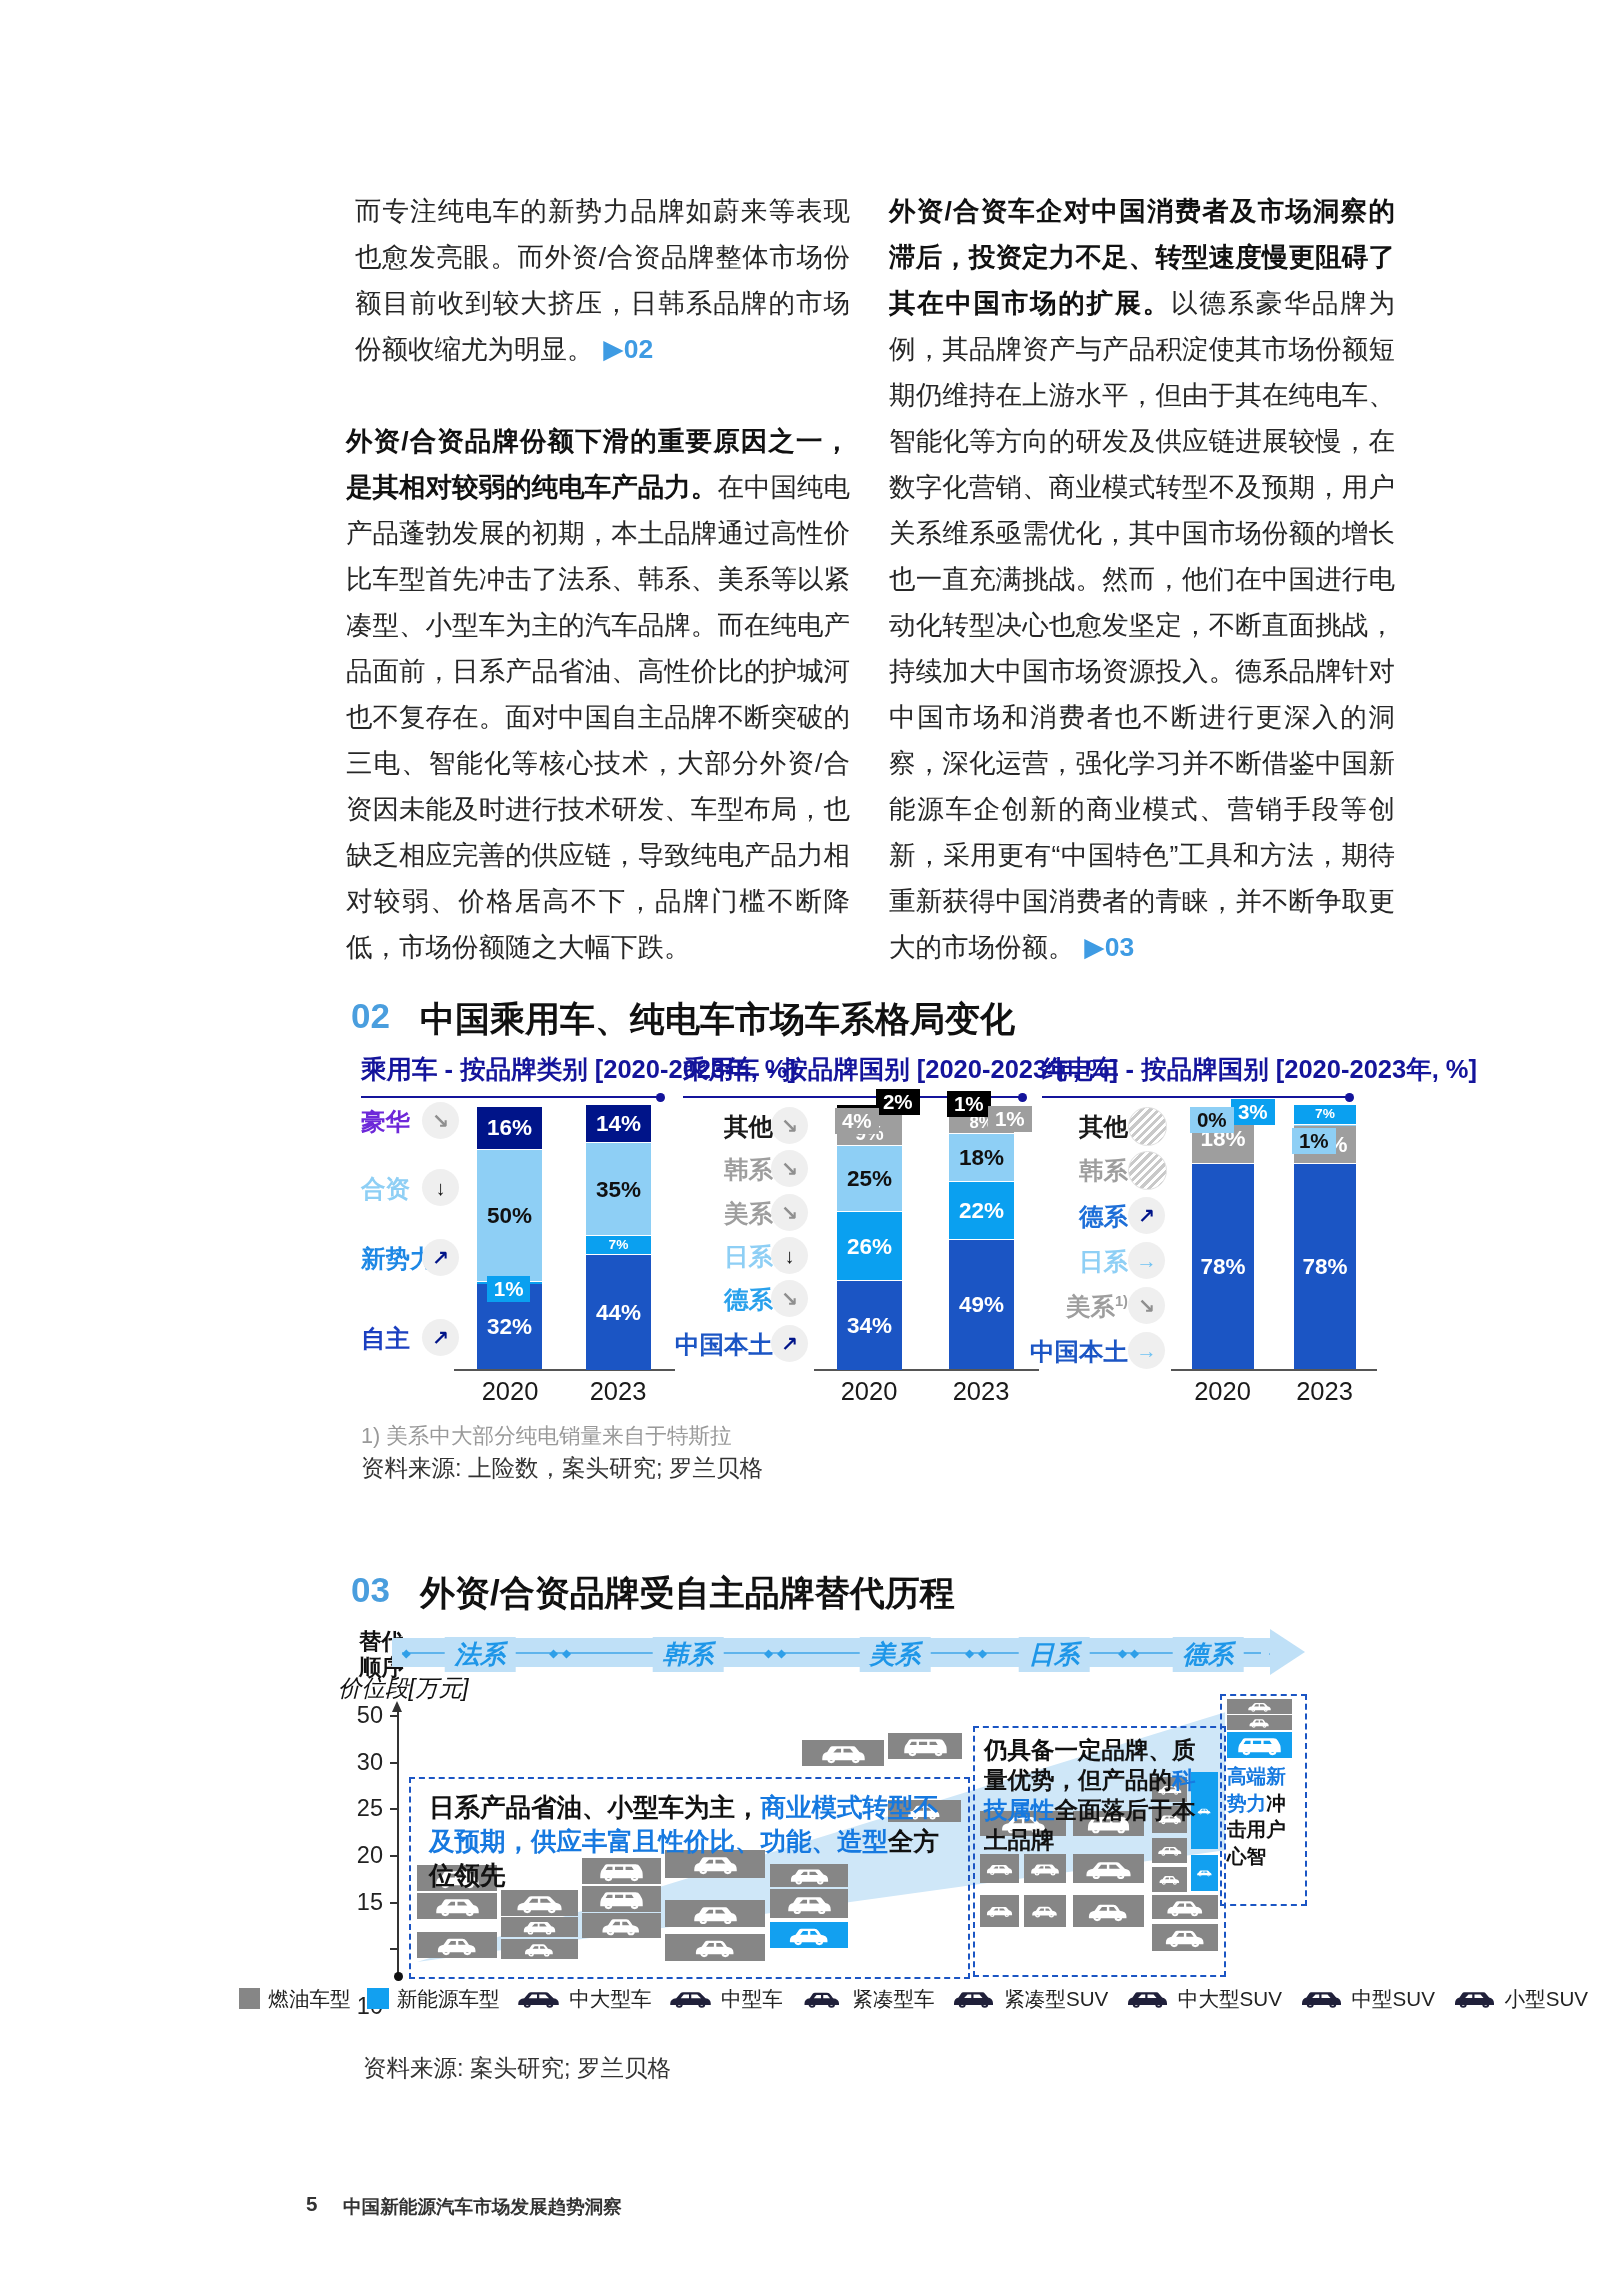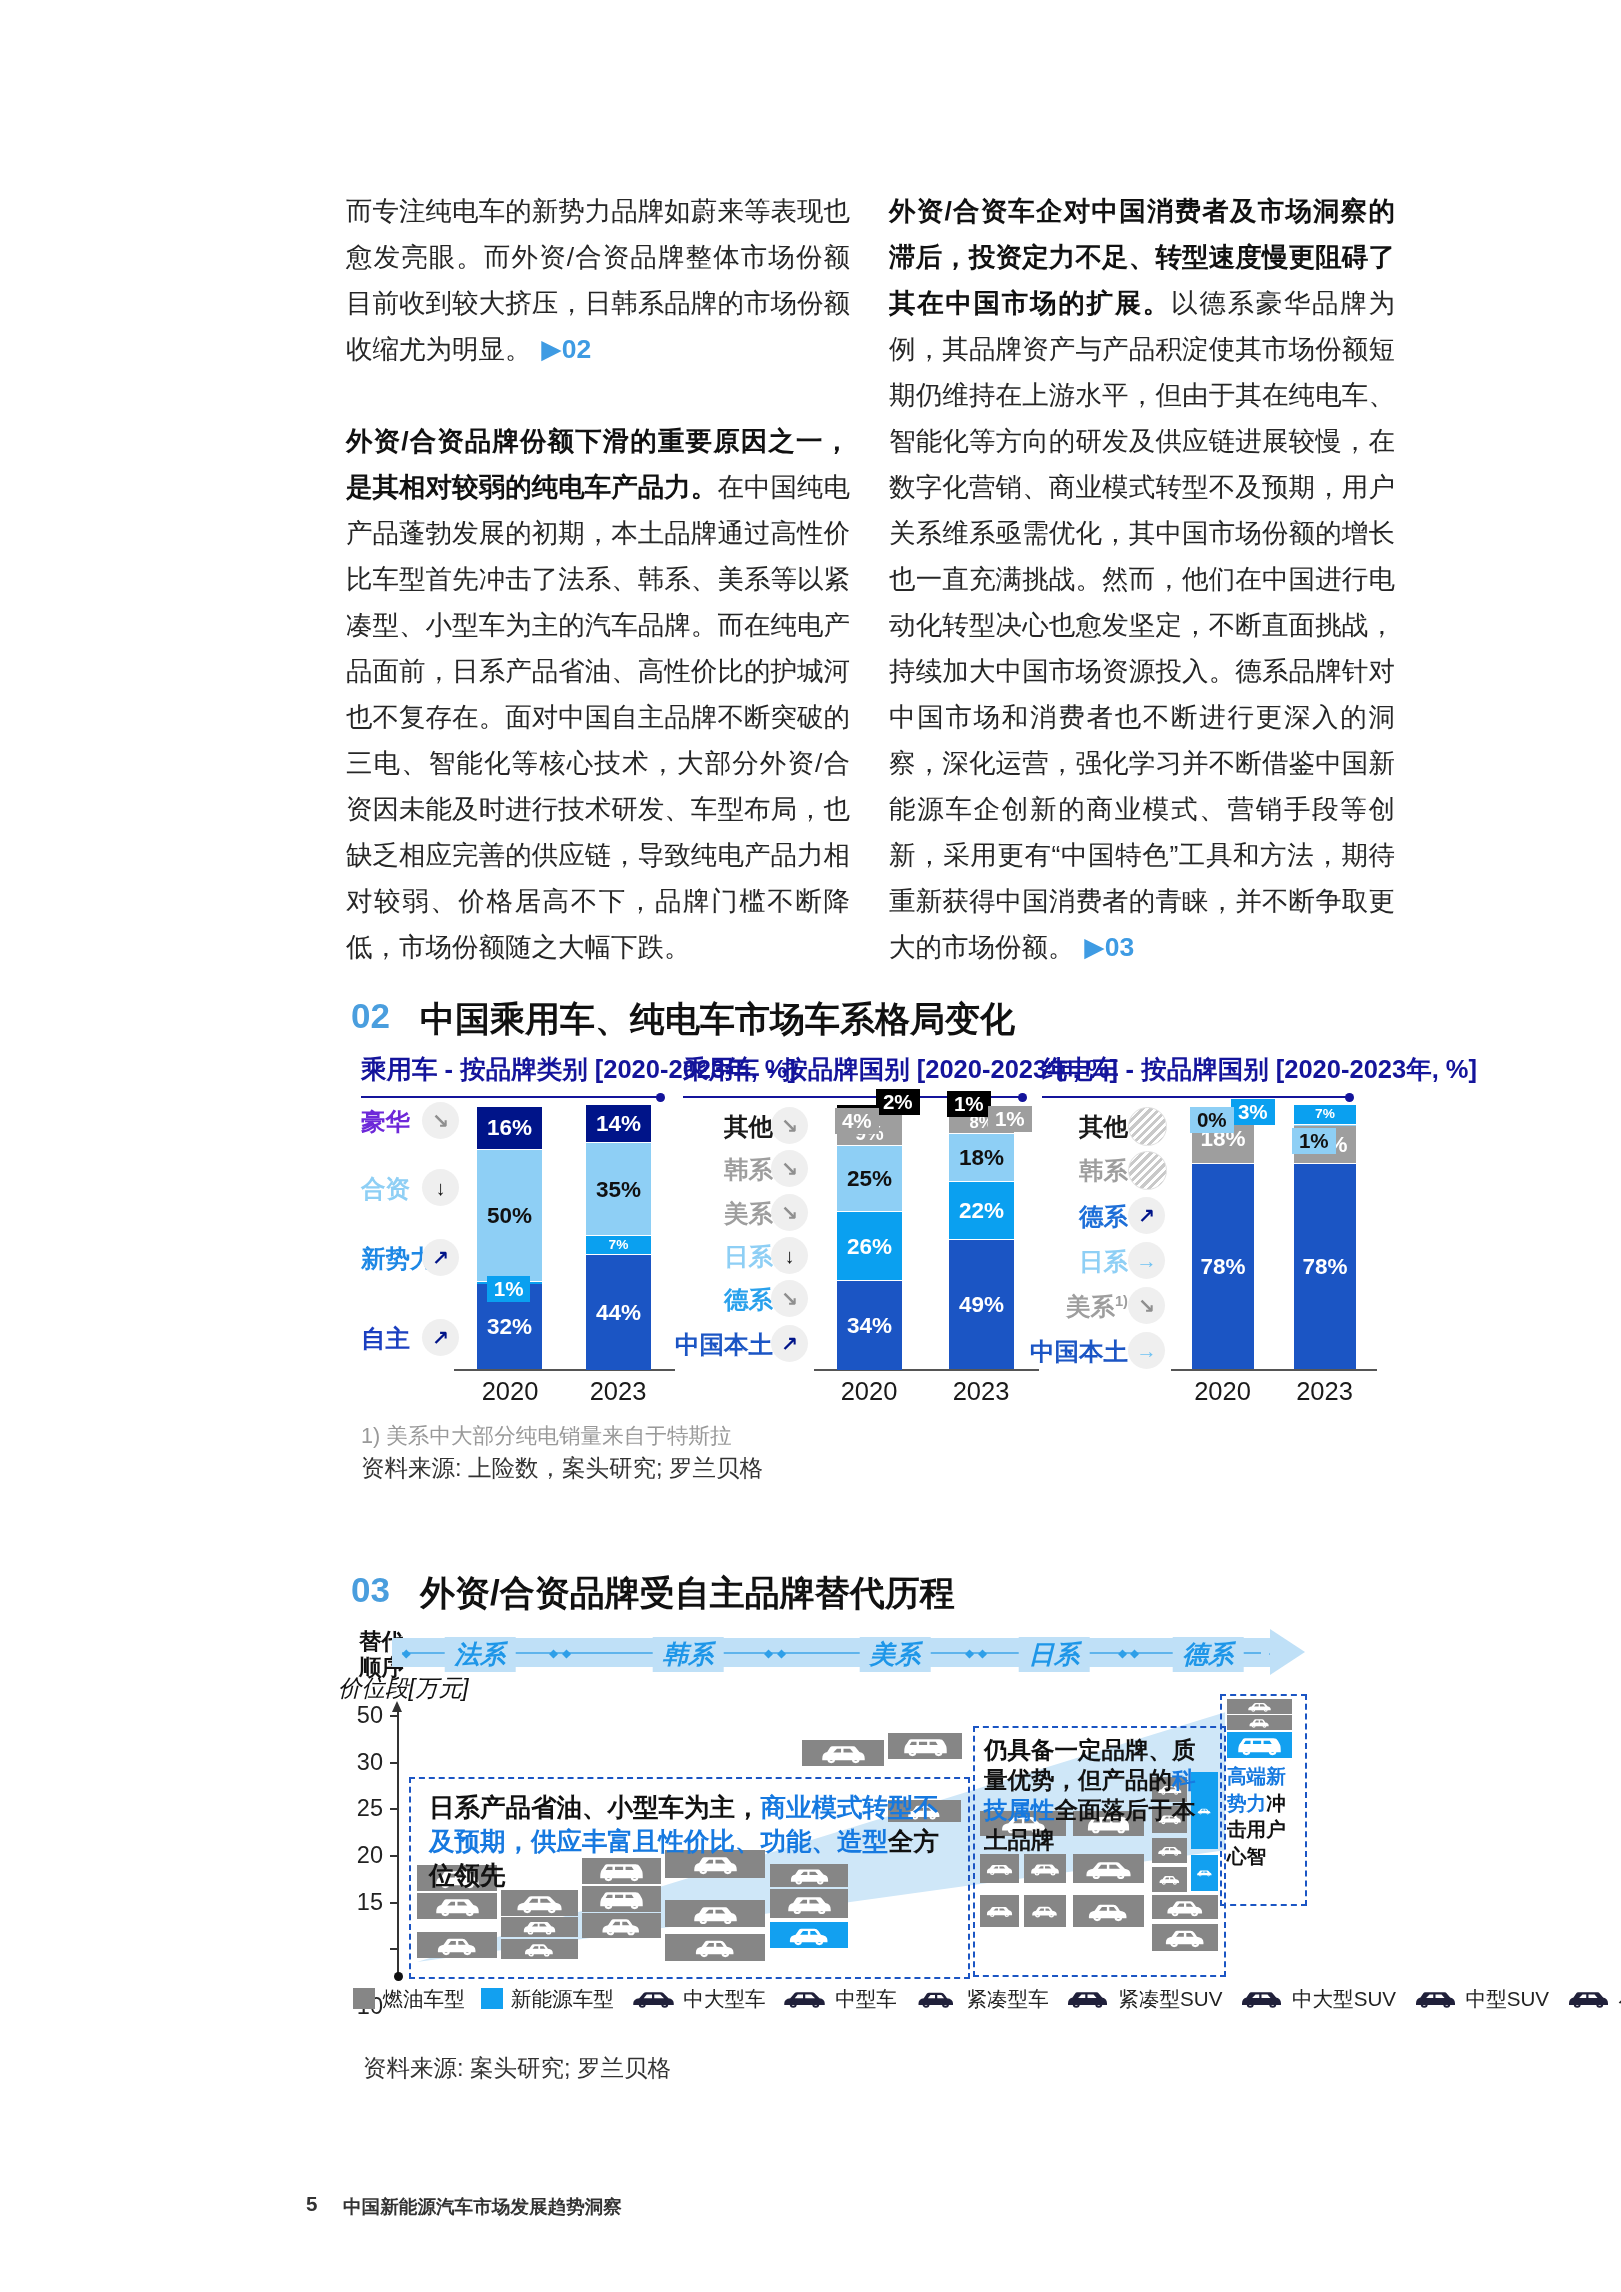--- a/index.html
+++ b/index.html
@@ -82,21 +82,21 @@
       </g>
       <g id="ic-mpv">
         <path fill="currentColor" fill-rule="evenodd" d="M4 20 Q4 13 7 10.5 L9.5 6.5 Q10.5 5 12.5 5 L47 5 Q51 5 52.5 8 L55 12.5 Q56 14 56 20 L56 22 L4 22 Z M13 8 L10.5 12 L19 12 L19 8 Z M22 8 L22 12 L32 12 L32 8 Z M35 8 L35 12 L45 12 L42.5 8 Z"></path>
         <circle cx="14" cy="21" r="3.4" fill="none" stroke="currentColor" stroke-width="2.6"></circle>
         <circle cx="46" cy="21" r="3.4" fill="none" stroke="currentColor" stroke-width="2.6"></circle>
       </g>
     </defs>
   </svg>
 
   <div class="col" style="left:346px;top:188px;width:504px">
-    <p style="margin:0 0 46px 0"><span>而专注纯电车的新势力品牌如蔚来等表现也愈发亮眼。而外资/合资品牌整体市场份额目前收到较大挤压，日韩系品牌的市场份额收缩尤为明显。</span><a class="jump">▶02</a></p>
+    <p style="margin:0 0 46px 9px"><span>而专注纯电车的新势力品牌如蔚来等表现也愈发亮眼。而外资/合资品牌整体市场份额目前收到较大挤压，日韩系品牌的市场份额收缩尤为明显。</span><a class="jump">▶02</a></p>
     <p style="margin:0"><strong>外资/合资品牌份额下滑的重要原因之一，是其相对较弱的纯电车产品力。</strong><span>在中国纯电产品蓬勃发展的初期，本土品牌通过高性价比车型首先冲击了法系、韩系、美系等以紧凑型、小型车为主的汽车品牌。而在纯电产品面前，日系产品省油、高性价比的护城河也不复存在。面对中国自主品牌不断突破的三电、智能化等核心技术，大部分外资/合资因未能及时进行技术研发、车型布局，也缺乏相应完善的供应链，导致纯电产品力相对较弱、价格居高不下，品牌门槛不断降低，市场份额随之大幅下跌。</span></p>
   </div>
   <div class="col" style="left:889px;top:188px;width:506px">
     <p style="margin:0"><strong>外资/合资车企对中国消费者及市场洞察的滞后，投资定力不足、转型速度慢更阻碍了其在中国市场的扩展。</strong><span>以德系豪华品牌为例，其品牌资产与产品积淀使其市场份额短期仍维持在上游水平，但由于其在纯电车、智能化等方向的研发及供应链进展较慢，在数字化营销、商业模式转型不及预期，用户关系维系亟需优化，其中国市场份额的增长也一直充满挑战。然而，他们在中国进行电动化转型决心也愈发坚定，不断直面挑战，持续加大中国市场资源投入。德系品牌针对中国市场和消费者也不断进行更深入的洞察，深化运营，强化学习并不断借鉴中国新能源车企创新的商业模式、营销手段等创新，采用更有“中国特色”工具和方法，期待重新获得中国消费者的青睐，并不断争取更大的市场份额。</span><a class="jump">▶03</a></p>
   </div>
 
   <div class="secnum" style="left:351px;top:996px">02</div>
   <div class="sectitle" style="left:420px;top:996px">中国乘用车、纯电车市场车系格局变化</div>
   <div id="c02">
       <div class="panel-title" style="position: absolute; left: 361px; top: 1052px; width: 301px;">乘用车 - 按品牌类别 [2020-2023年, %]<span class="title-dot"></span></div>
@@ -420,21 +420,21 @@
         </svg>
       </div>
       <div class="tile b" style="position: absolute; left: 1227px; top: 1732px; width: 65px; height: 25.5px;">
         <svg viewBox="0 0 60 26" width="49" height="21.6" class="caricon">
           <use href="#ic-mpv"></use>
         </svg>
       </div>
       <div class="anno" style="position: absolute; left: 429px; top: 1790px; width: 521px; font-size: 25.5px; line-height: 34px;"><span class="dark">日系产品省油、小型车为主，</span><span class="blue">商业模式转型不及预期，供应丰富且性价比、功能、造型</span><span class="dark">全方位领先</span></div>
       <div class="anno" style="position: absolute; left: 984px; top: 1735px; width: 231px; font-size: 23.5px; line-height: 30px;"><span class="dark">仍具备一定品牌、质量优势，但产品的</span><span class="blue">科技属性</span><span class="dark">全面落后于本土品牌</span></div>
       <div class="anno" style="position: absolute; left: 1227px; top: 1763px; width: 71px; font-size: 19.6px; line-height: 26.5px;"><span class="blue">高端新势力</span><span class="dark">冲击用户心智</span></div>
-      <div class="legend" style="position: absolute; left: 353px; top: 1982px; width: 1235px; height: 33px;">
+      <div class="legend" style="position: absolute; left: 353px; top: 1982px; width: 1235px; height: 33px; justify-content: flex-end;">
         <div class="legend-item">
           <span class="swatch" style="background: rgb(134, 134, 134);"></span>
           <span>燃油车型</span>
         </div>
         <div class="legend-item">
           <span class="swatch" style="background: rgb(18, 160, 240);"></span>
           <span>新能源车型</span>
         </div>
         <div class="legend-item">
           <svg viewBox="0 0 60 26" width="45" height="20.6" class="caricon">

